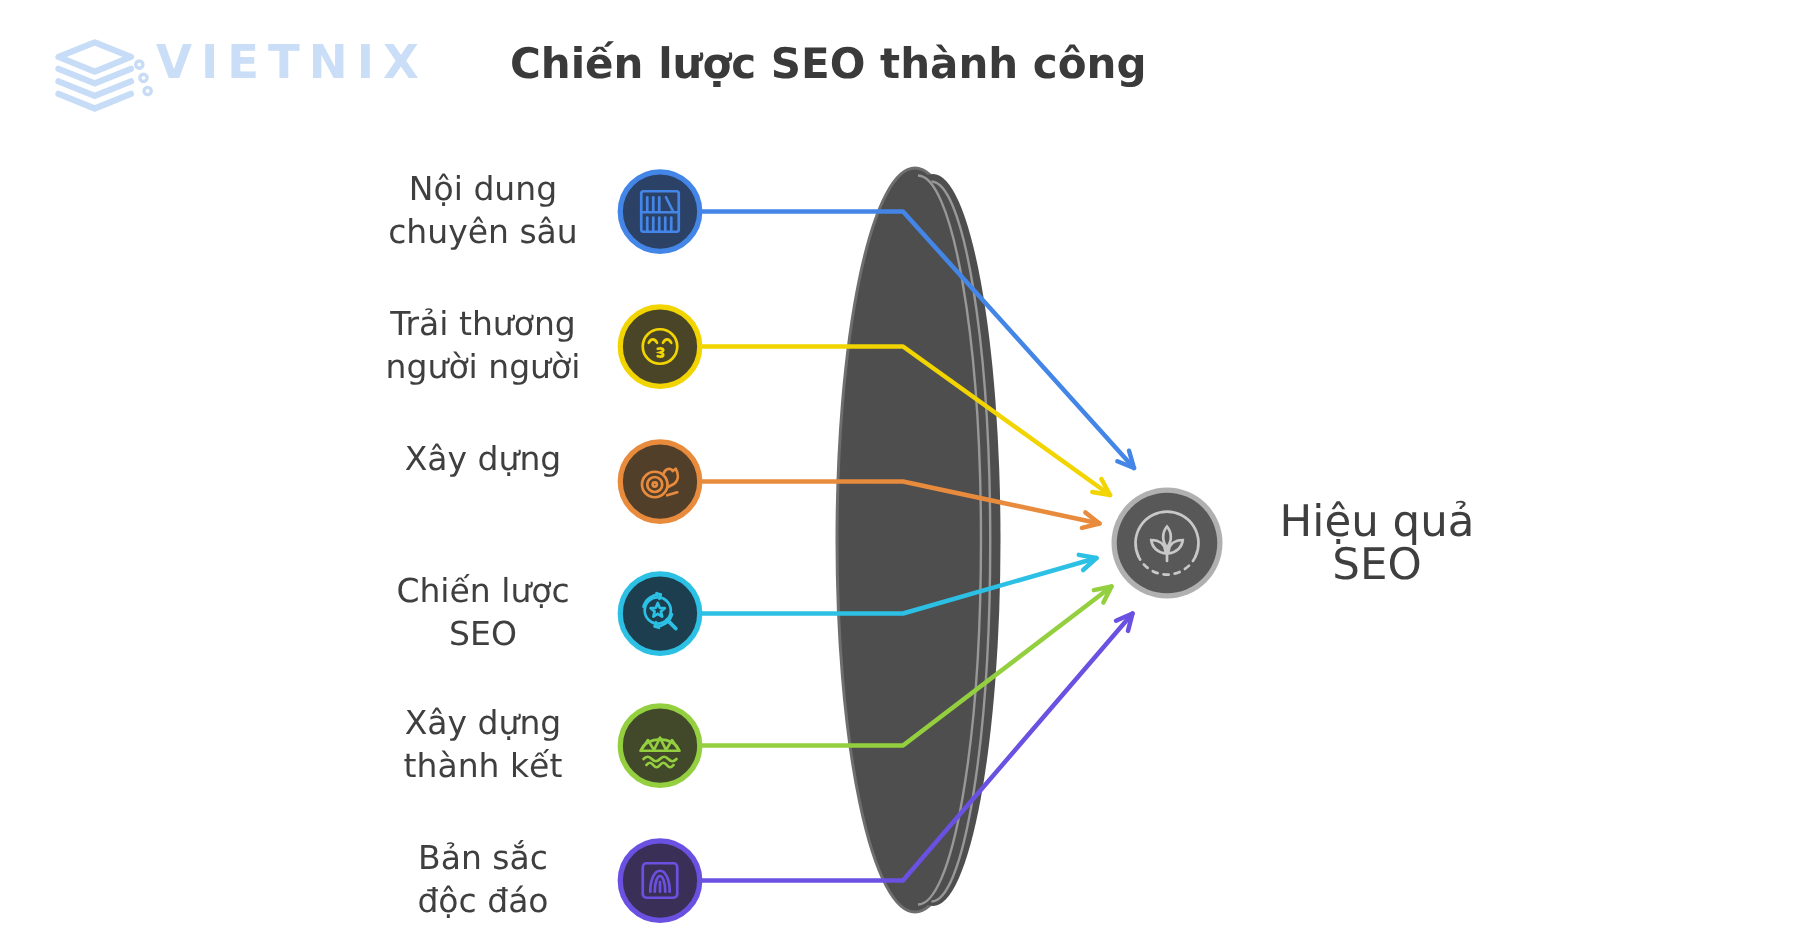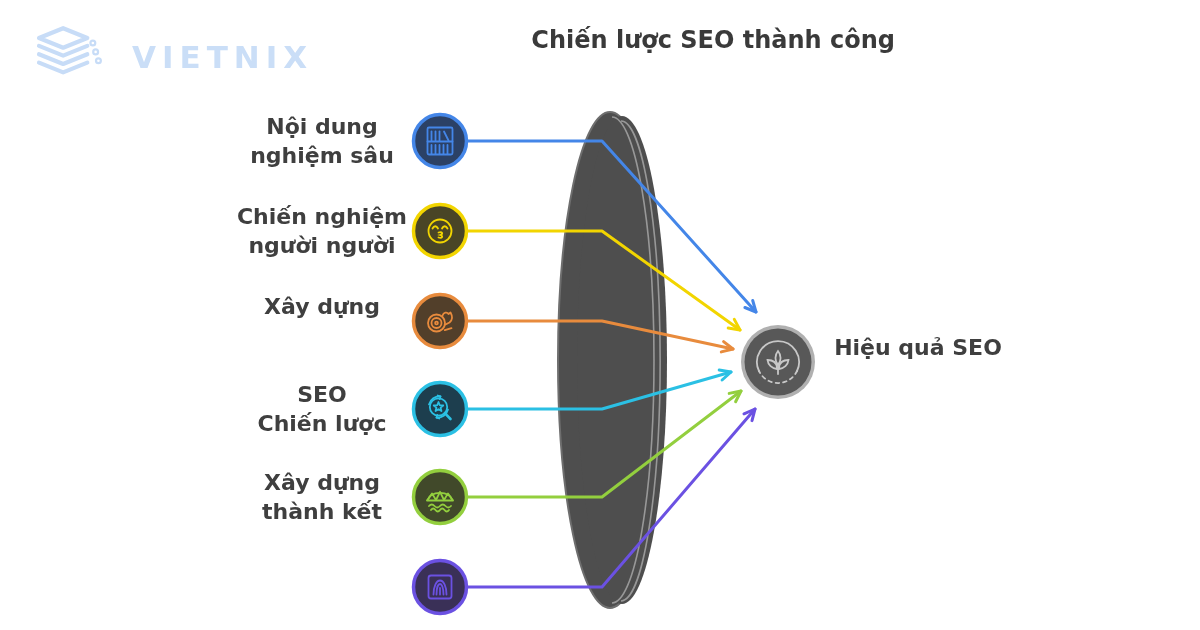--- a/index.html
+++ b/index.html
@@ -1,27 +1,27 @@
 <!DOCTYPE html>
 <html><head>
 <meta charset="utf-8">
 <style>
   html,body{margin:0;padding:0;background:#ffffff;}
   #canvas{position:relative;width:1200px;height:630px;background:#ffffff;overflow:hidden;
           font-family:"DejaVu Sans","Liberation Sans",sans-serif;}
   #diagram-svg{position:absolute;left:0;top:0;}
-  .logo{position:absolute;left:26px;top:24px;display:flex;align-items:center;gap:28px;}
+  .logo{position:absolute;left:26px;top:24px;display:flex;align-items:flex-start;gap:0;}
   .logo-text{font-size:31px;font-weight:bold;letter-spacing:6px;color:#cadef7;}
-  .title{position:absolute;left:340px;top:26px;width:555px;text-align:right;
-         font-size:24px;font-weight:bold;color:#3a3a3a;}
+  .title{position:absolute;left:340px;top:26px;width:555px;text-align:left;
+         font-size:28px;font-weight:bold;color:#3a3a3a;}
   .item-label{position:absolute;left:190px;width:264px;text-align:center;
-              font-size:22px;line-height:29px;color:#3f3f3f;font-weight:bold;}
+              font-size:22px;line-height:29px;color:#3f3f3f;}
   .item-label span{display:block;}
   .result-label{position:absolute;left:820px;top:333px;width:196px;text-align:center;
-                font-size:22px;line-height:29px;color:#3f3f3f;font-weight:bold;}
+                font-size:29px;line-height:29px;color:#3f3f3f;}
   .result-label span{display:block;}
 </style>
 </head>
 <body>
 
 <div id="canvas">
 
   <svg id="diagram-svg" width="1200" height="630" viewBox="0 0 1200 630">
 
     <g>
@@ -144,35 +144,39 @@
         <circle cx="78" cy="39" r="2.6" stroke-width="2.4"></circle>
       </g>
     </svg>
     <span class="logo-text">VIETNIX</span>
   </div>
 
   <div class="title">Chiến lược SEO thành công</div>
 
   <div class="item-label" style="top:112px">
     <span>Nội dung</span>
-    <span>nghiệm sâu</span>
+    <span>chuyên sâu</span>
   </div>
   <div class="item-label" style="top:202px">
-    <span>Chiến nghiệm</span>
+    <span>Trải thương</span>
     <span>người người</span>
   </div>
   <div class="item-label" style="top:292px">
     <span>Xây dựng</span>
   </div>
   <div class="item-label" style="top:380px">
+    <span>Chiến lược</span>
     <span>SEO</span>
-    <span>Chiến lược</span>
   </div>
   <div class="item-label" style="top:468px">
     <span>Xây dựng</span>
     <span>thành kết</span>
+  </div>
+  <div class="item-label" style="top:558px">
+    <span>Bản sắc</span>
+    <span>độc đáo</span>
   </div>
 
   <div class="result-label">
     <span>Hiệu quả SEO</span>
   </div>
 
 </div>
 
 </body></html>

